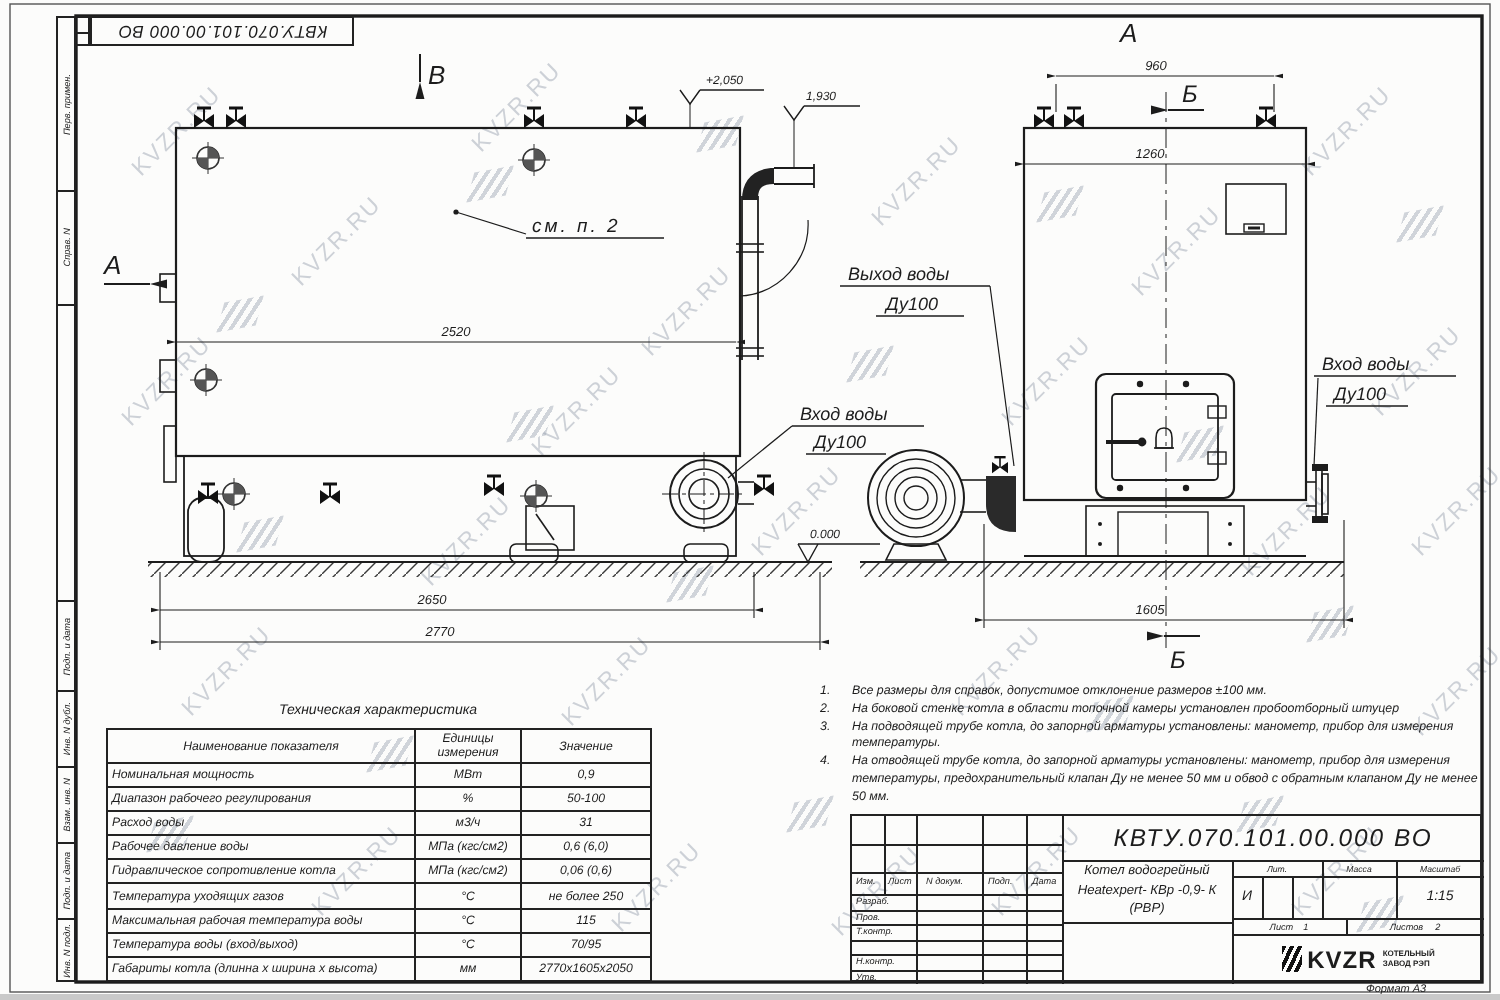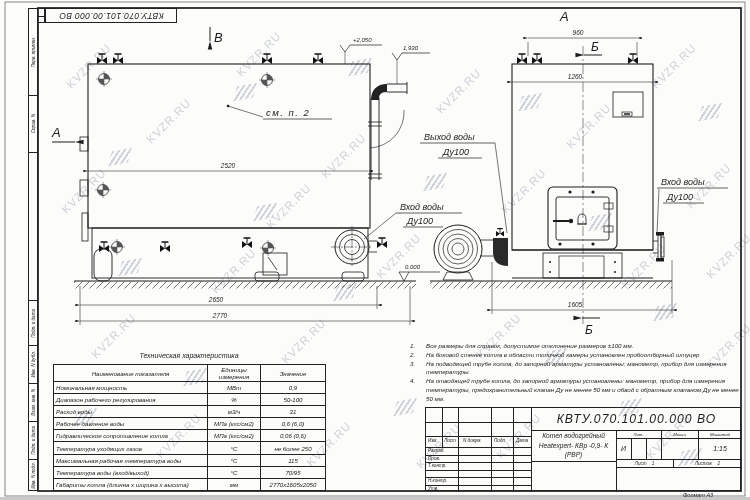--- a/index.html
+++ b/index.html
@@ -489,20 +489,28 @@
 
     <div class="cellc" style="left:190px;top:51px;width:57px;height:8px;gap:5px;font-size:4.6px">
       <span>Лист</span>
       <span>1</span>
     </div>
     <div class="cellc" style="left:247px;top:51px;width:69px;height:8px;gap:6px;font-size:4.6px">
       <span>Листов</span>
       <span>2</span>
     </div>
 
+    <div class="cellc company" style="left:190px;top:59px;width:126px;height:25px">
+      <span class="logo-ico"></span>
+      <span class="logo-txt">KVZR</span>
+      <span class="logo-sub">
+        <div>КОТЕЛЬНЫЙ</div>
+        <div>ЗАВОД РЭП</div>
+      </span>
+    </div>
   </div>
 
   <div class="abs ovl fmt">
     <span>Формат</span>
     <span>А3</span>
   </div>
 
   <div class="abs shadow"></div>
 </div>
 

